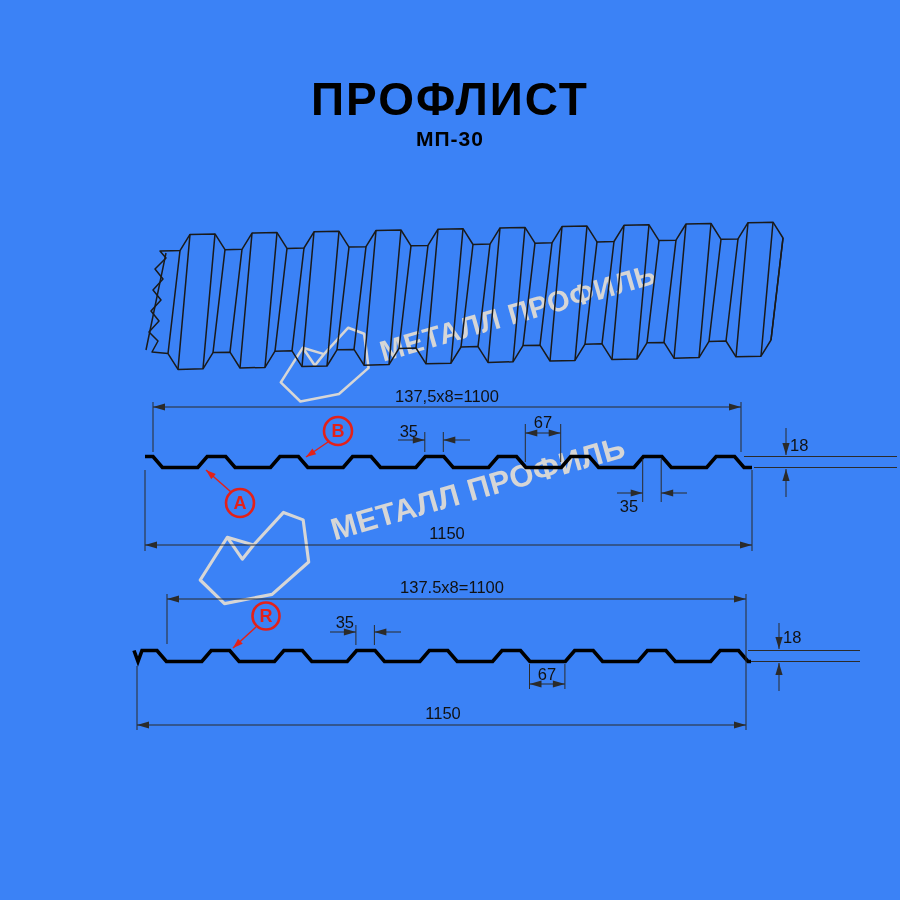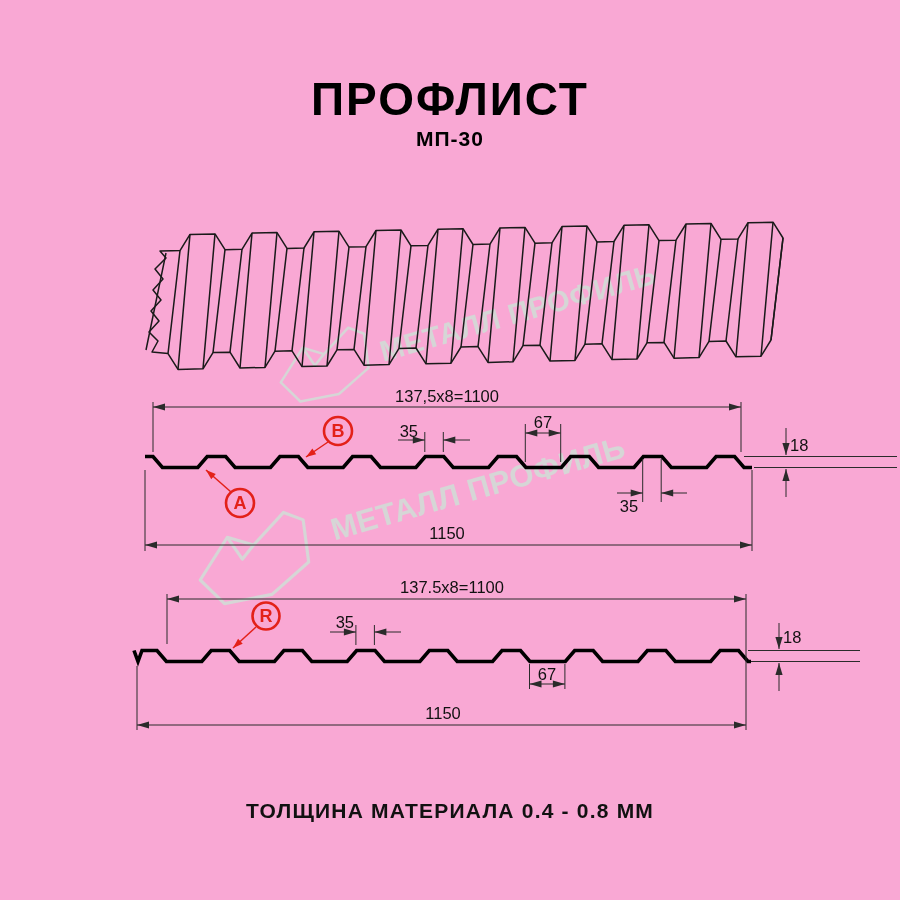--- a/index.html
+++ b/index.html
@@ -1,19 +1,19 @@
 <!DOCTYPE html>
 <html style="--ink: #000000; --dim: #2b2b2b; --accent: #e32119; --wm: #d6d6d6;"><head>
 <meta charset="utf-8">
 <style>
   :root{
     --ink:#000000; --dim:#2b2b2b; --accent:#e32119; --wm:#d6d6d6;
   }
   html,body{margin:0;padding:0;background:#ffffff;}
-  .page{position:relative;width:900px;height:900px;background:#f9a8d4;overflow:hidden;
+  .page{position:relative;width:900px;height:900px;background:#3b82f6;overflow:hidden;
         font-family:"Liberation Sans", sans-serif;}
   .title{position:absolute;left:0;top:72px;width:900px;text-align:center;
          font-size:46px;font-weight:800;letter-spacing:2px;color:var(--ink);}
   .subtitle{position:absolute;left:0;top:127px;width:900px;text-align:center;
             font-size:21px;font-weight:600;letter-spacing:1px;color:var(--ink);}
   .footer{position:absolute;left:0;top:799px;width:900px;text-align:center;
           font-size:21px;font-weight:600;letter-spacing:1.2px;color:#111;}
   svg.canvas{position:absolute;left:0;top:0;}
   .sheet{stroke:#1a1a1a;stroke-width:1.5;fill:none;stroke-linejoin:round;}
   .profile{stroke:var(--ink);stroke-width:3.6;fill:none;stroke-linejoin:miter;}
@@ -131,14 +131,13 @@
       <line class="dl" x1="137" y1="666" x2="137" y2="730"></line>
       <line class="dl" x1="137" y1="725" x2="746" y2="725" marker-start="url(#arrD)" marker-end="url(#arrD)"></line>
       <text class="dimtxt" x="443" y="719" text-anchor="middle">1150</text>
 
       <line class="red" stroke-width="1.5" x1="256" y1="627" x2="233" y2="648" marker-end="url(#arrR)"></line>
       <circle class="red" stroke-width="2.6" cx="266" cy="616" r="13.5"></circle>
       <text class="redtxt" x="266" y="622" text-anchor="middle">R</text>
     </g>
   </svg>
 
-  <div class="footer">ТОЛЩИНА МАТЕРИАЛА 0.4 - 0.8 ММ</div>
 </div>
 
 </body></html>

